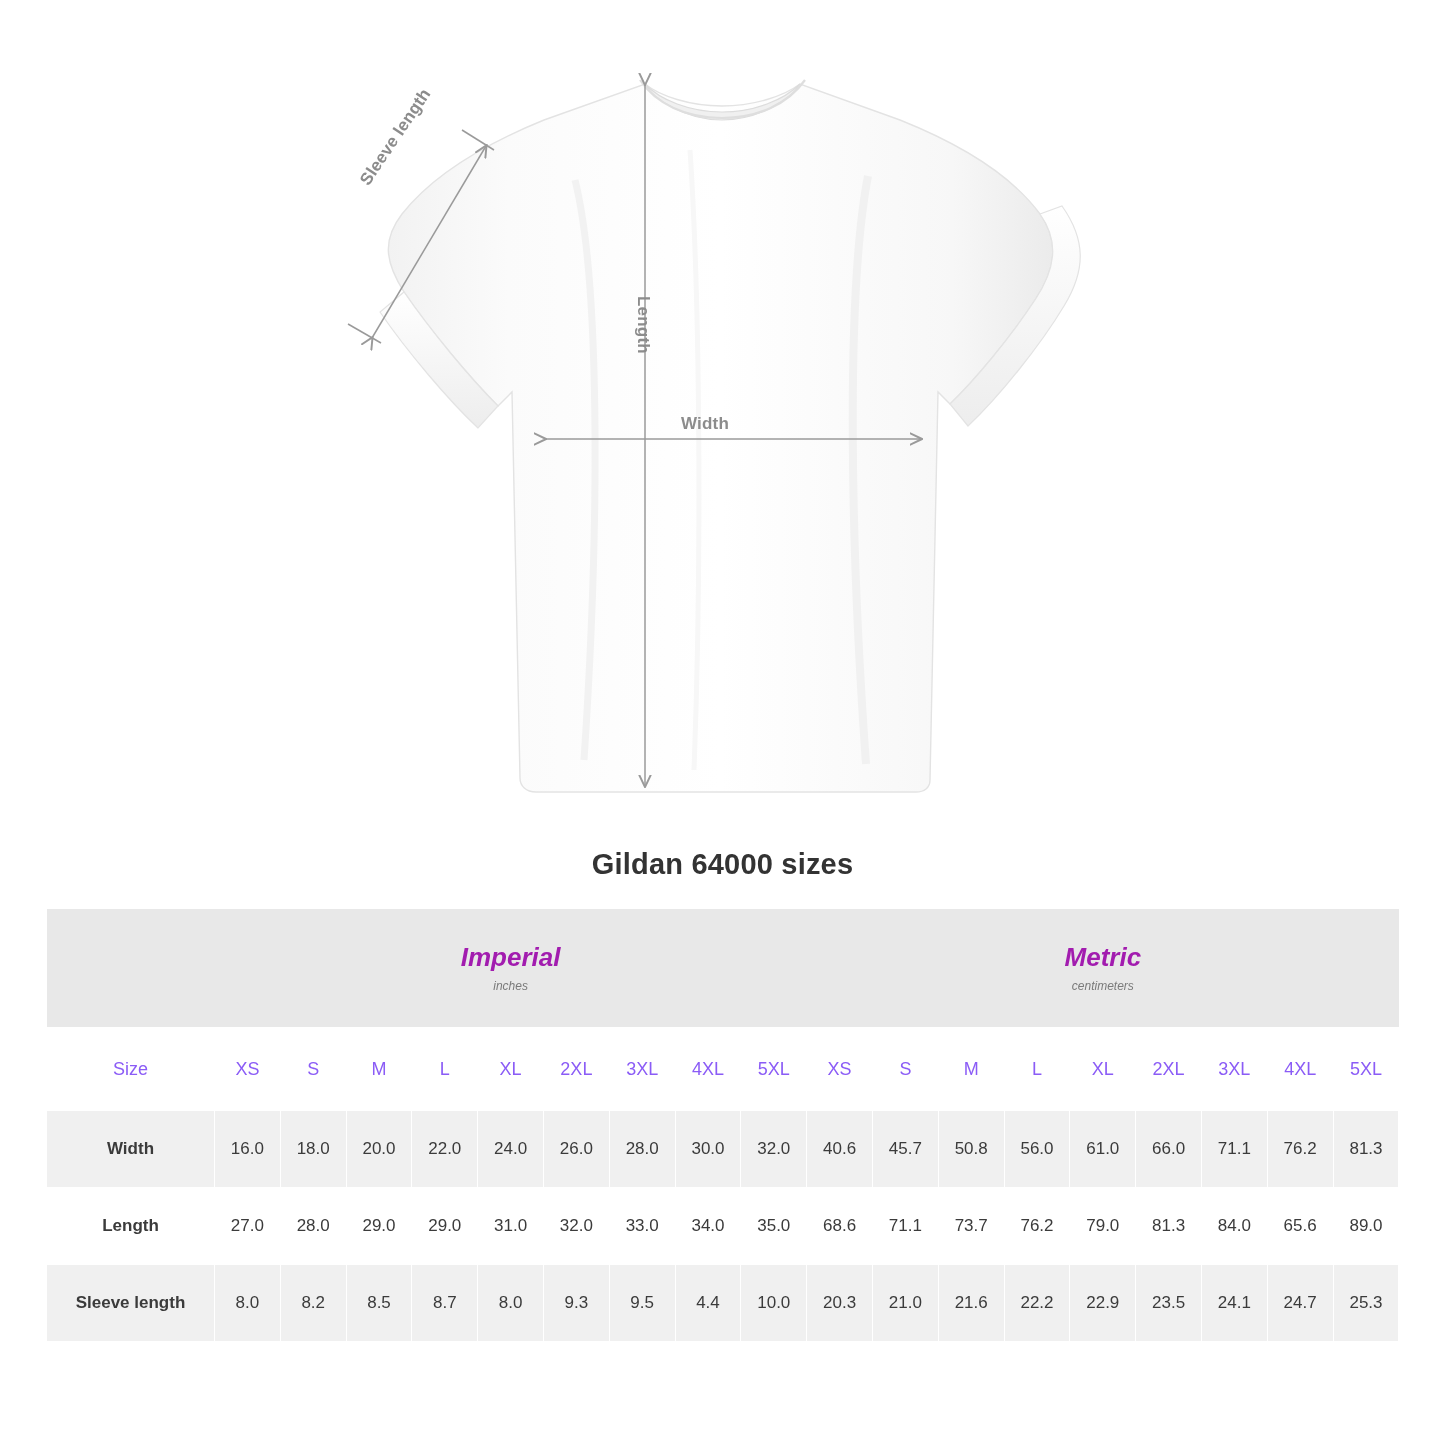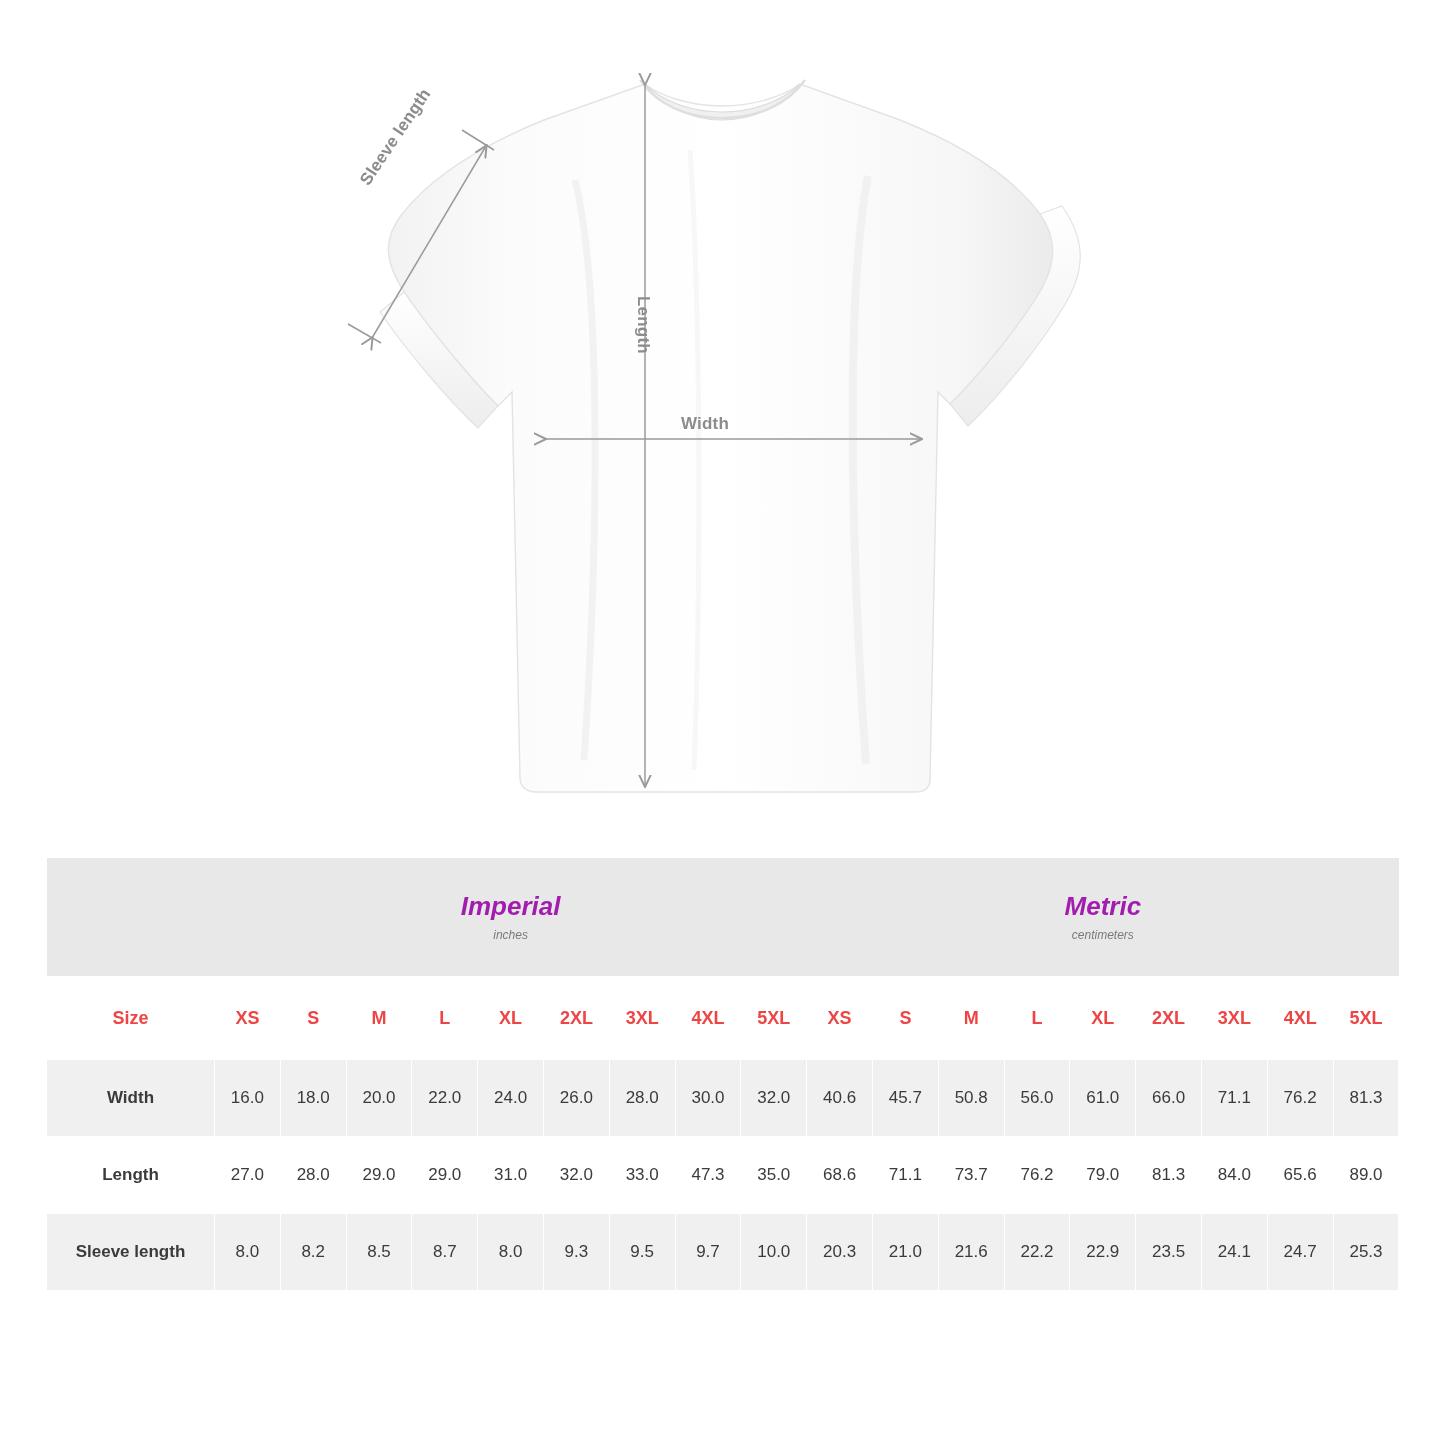--- a/index.html
+++ b/index.html
@@ -119,23 +119,23 @@
     margin-top: 6px;
   }
   .spacer-cell {
     background: #e8e8e8 !important;
     border: none !important;
   }
 
   
   tr.row-sizes td {
     background: #ffffff;
-    font-weight: bold;
+    font-weight: normal;
     font-size: 18px;
-    color: #ef4444;
+    color: #8b5cf6;
     height: 82px;
   }
   tr.row-sizes td.rowlabel {
     background: #ffffff;
   }
 
   
   tr.row-alt td { background: #f0f0f0; }
   tr.row-plain td { background: #ffffff; }
 
@@ -211,20 +211,21 @@
 
       <line x1="545" y1="439" x2="921" y2="439" stroke="#9a9a9a" stroke-width="1.5" marker-start="url(#arrHead)" marker-end="url(#arrHead)"></line>
     </svg>
 
     <div class="annot annot-sleeve">Sleeve length</div>
     <div class="annot annot-length">Length</div>
     <div class="annot annot-width">Width</div>
   </div>
 
   <div class="title-block">
+    <div class="chart-title">Gildan 64000 sizes</div>
   </div>
 
   <div class="table-wrap">
     <table class="size-table">
       <colgroup>
         <col class="col-label">
         <col class="col-val">
           <col class="col-val">
           <col class="col-val">
           <col class="col-val">
@@ -303,21 +304,21 @@
 
       <tr class="row-plain">
         <td class="rowlabel">Length</td>
         <td>27.0</td>
         <td>28.0</td>
         <td>29.0</td>
         <td>29.0</td>
         <td>31.0</td>
         <td>32.0</td>
         <td>33.0</td>
-        <td>47.3</td>
+        <td>34.0</td>
         <td>35.0</td>
         <td>68.6</td>
         <td>71.1</td>
         <td>73.7</td>
         <td>76.2</td>
         <td>79.0</td>
         <td>81.3</td>
         <td>84.0</td>
         <td>65.6</td>
         <td>89.0</td>
@@ -325,21 +326,21 @@
 
       <tr class="row-alt">
         <td class="rowlabel">Sleeve length</td>
         <td>8.0</td>
         <td>8.2</td>
         <td>8.5</td>
         <td>8.7</td>
         <td>8.0</td>
         <td>9.3</td>
         <td>9.5</td>
-        <td>9.7</td>
+        <td>4.4</td>
         <td>10.0</td>
         <td>20.3</td>
         <td>21.0</td>
         <td>21.6</td>
         <td>22.2</td>
         <td>22.9</td>
         <td>23.5</td>
         <td>24.1</td>
         <td>24.7</td>
         <td>25.3</td>

